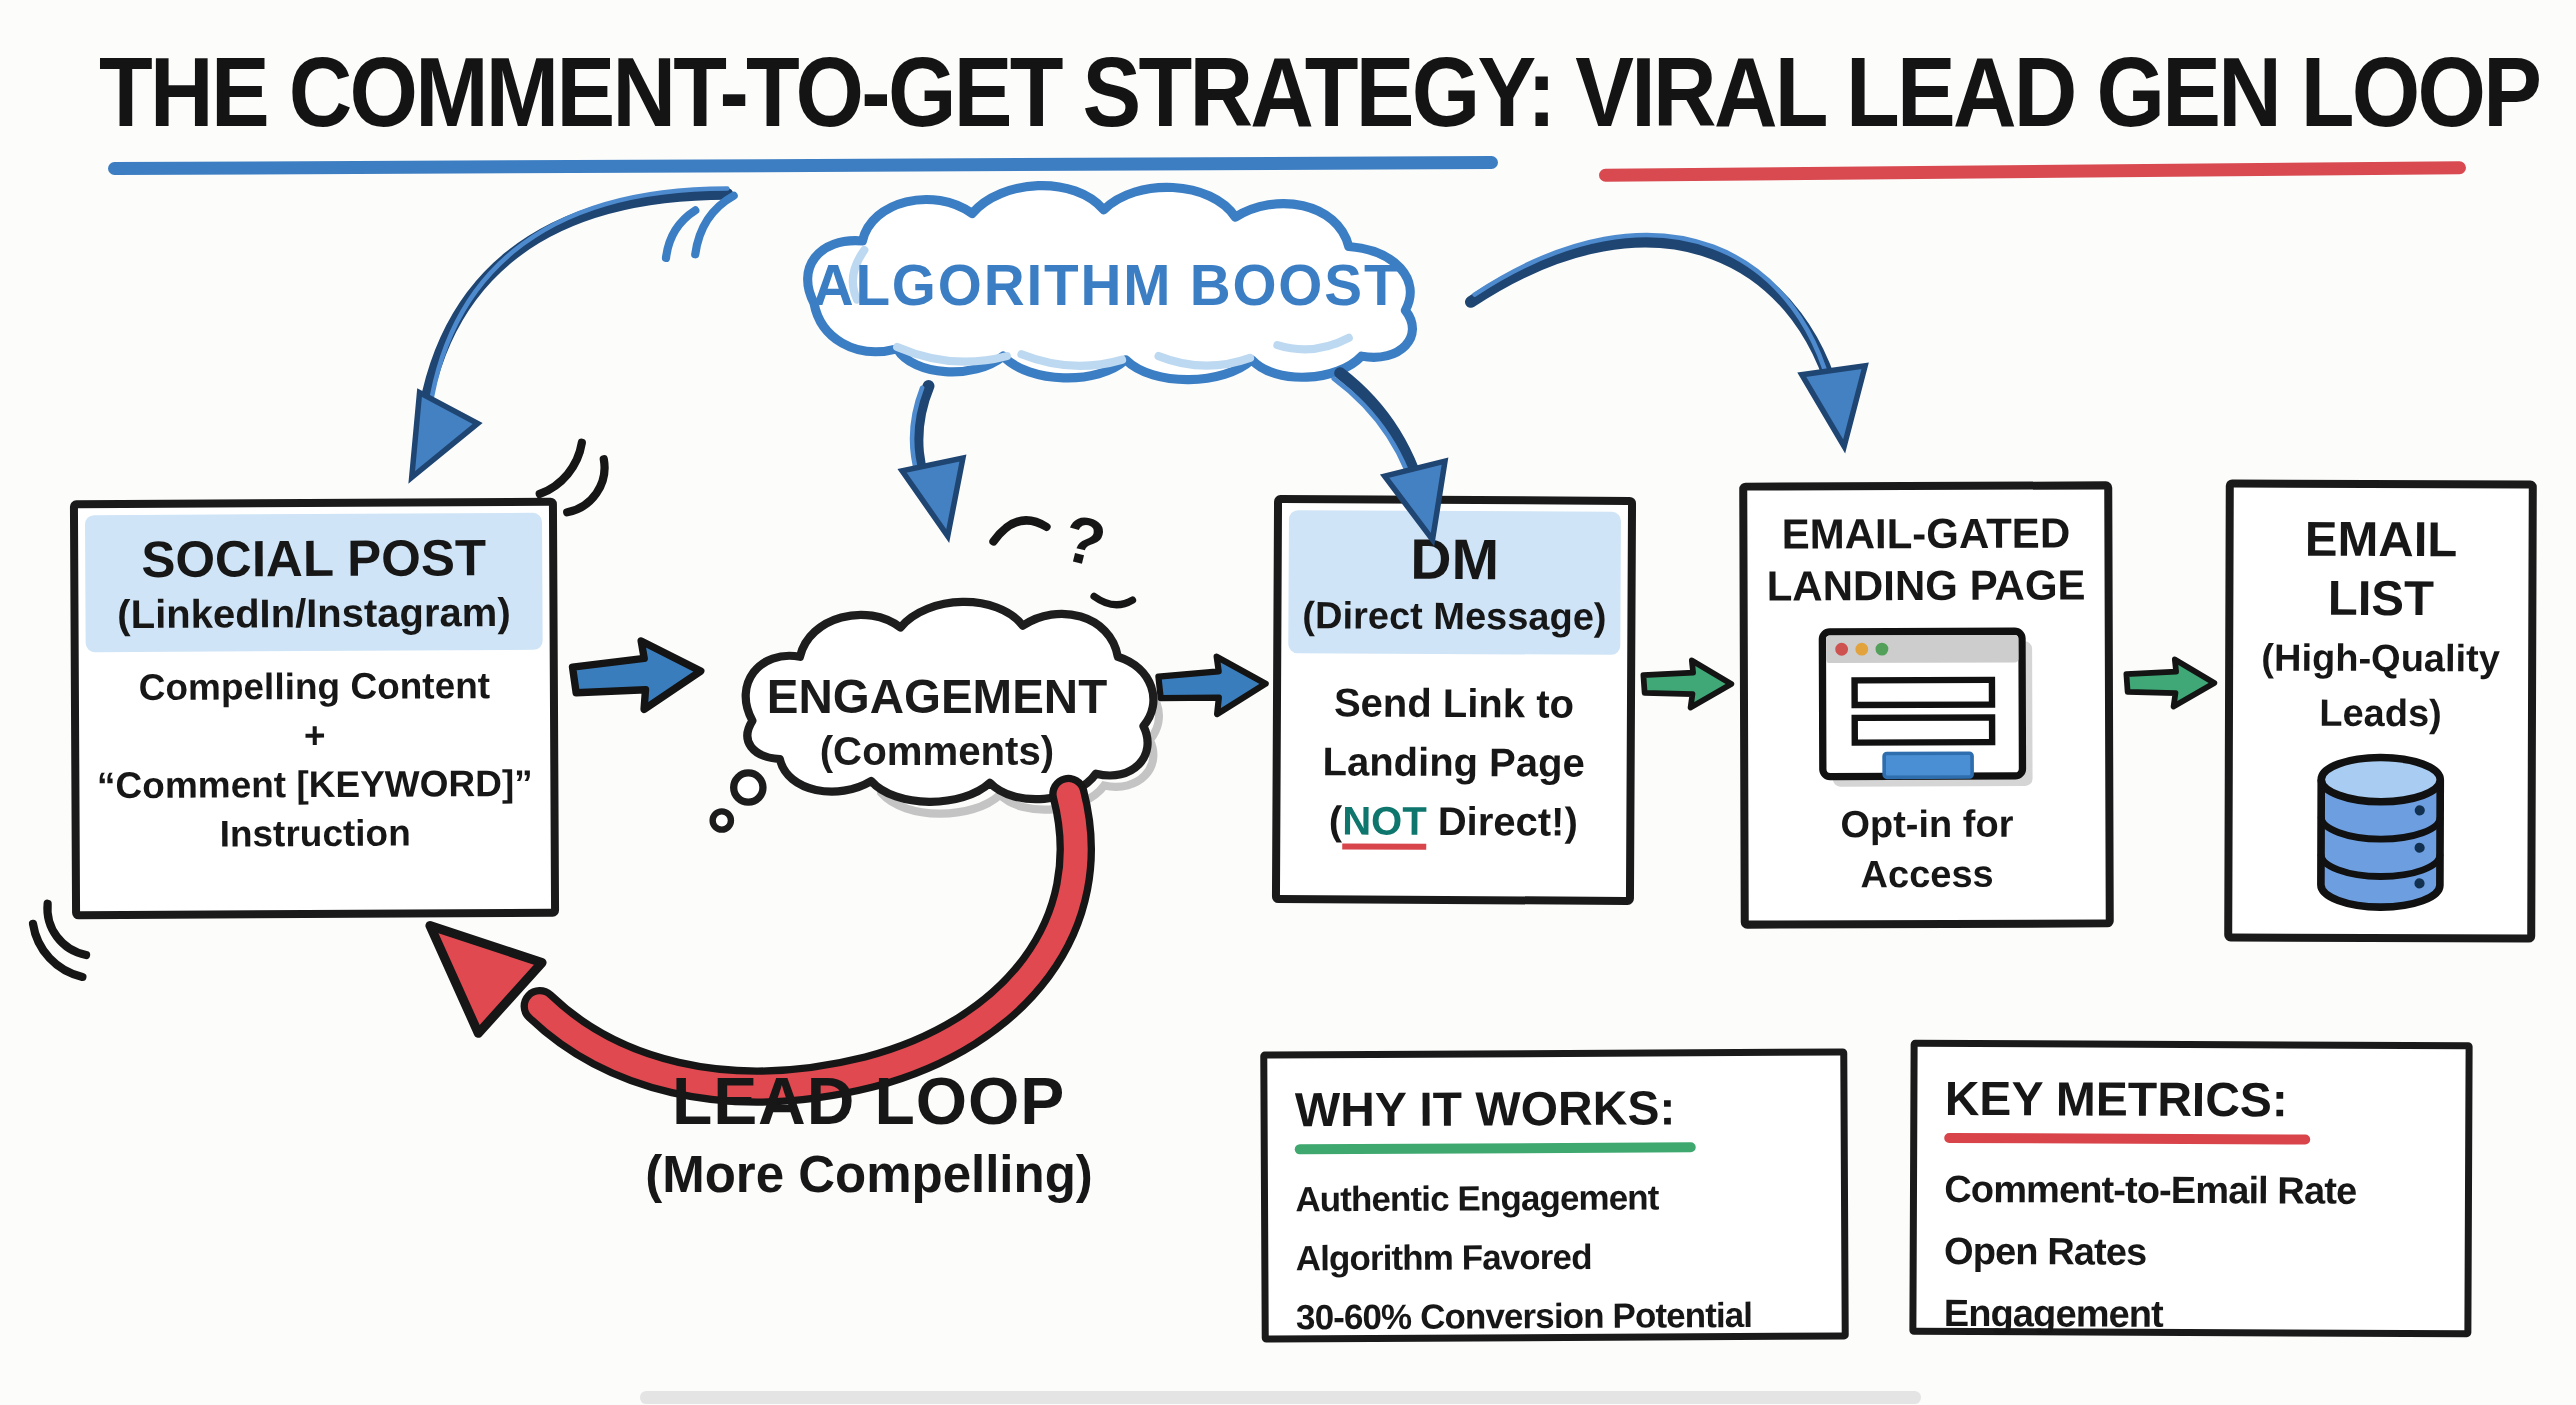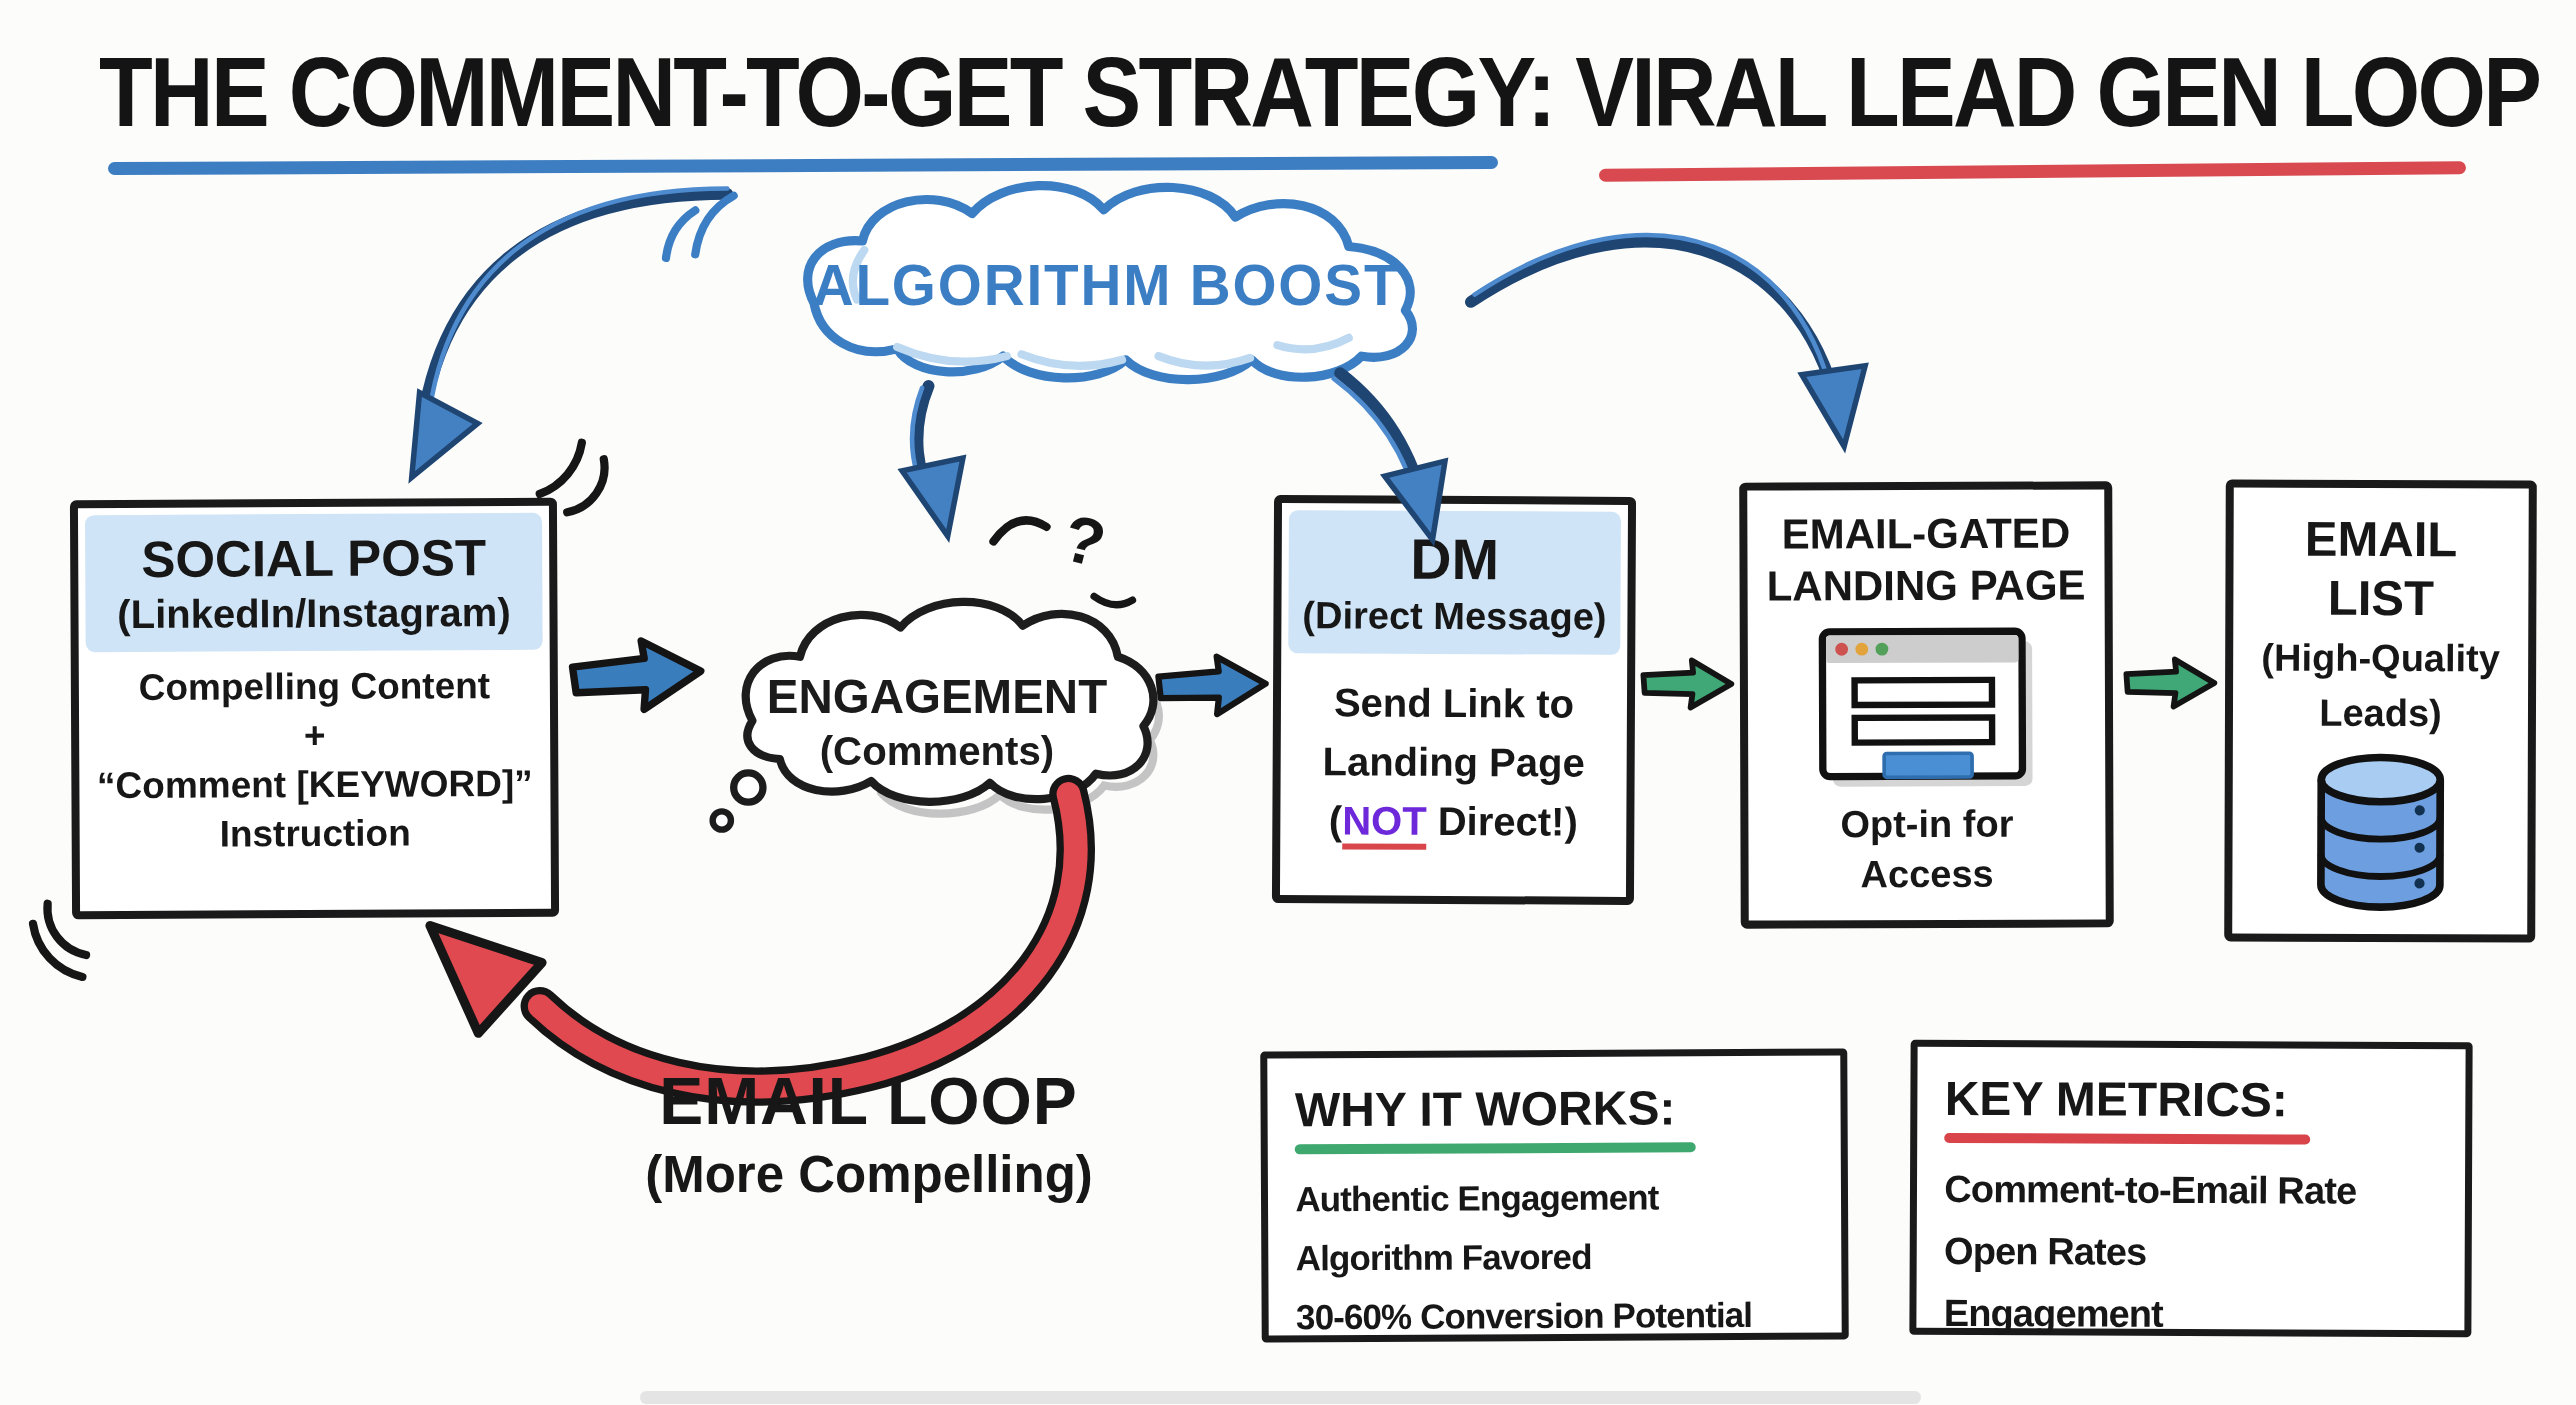--- a/index.html
+++ b/index.html
@@ -30,21 +30,21 @@
     background:#cfe4f6;border-radius:9.1px;margin:7.3px;padding:14.6px 3.7px 12.8px 3.7px;
   }
   #box-social{left:71px;top:499px;width:487px;height:419px;transform:rotate(-0.3deg);}
   #box-social .t1{font-size:51px;line-height:60px;}
   #box-social .t2{font-size:40px;line-height:49px;}
   #box-social .body{margin-top:11px;font-size:37px;line-height:49px;}
   #box-dm{left:1273px;top:496px;width:362px;height:408px;transform:rotate(0.3deg);}
   #box-dm .t1{font-size:57px;line-height:66px;}
   #box-dm .t2{font-size:38px;line-height:49px;}
   #box-dm .body{margin-top:20px;font-size:40px;line-height:59px;}
-  .red-not{color:#6d28d9;border-bottom:6.4px solid #d8454b;padding-bottom:0.9px;}
+  .red-not{color:#0f766e;border-bottom:6.4px solid #d8454b;padding-bottom:0.9px;}
   .pre{white-space:pre;}
   #box-landing{left:1740px;top:482px;width:373px;height:446px;transform:rotate(-0.2deg);padding-top:18.3px;}
   #box-landing .t1{font-size:42px;line-height:52px;}
   #box-landing .body{font-size:38px;line-height:50px;margin-top:9.1px;}
   #box-list{left:2225px;top:480px;width:311px;height:462px;transform:rotate(0.2deg);padding-top:22px;}
   #box-list .t1{font-size:49px;line-height:59px;}
   #box-list .t2{font-size:38px;line-height:47px;margin-top:7.3px;}
   
   .infobox{
     background:#fff;border:7.3px solid #1a1a1a;border-radius:4.6px;
@@ -245,21 +245,21 @@
     <path d="M 36 1010 A 70 70 0 0 0 90 1068"></path>
   </g>
 
   <g>
     <text x="1158" y="610" font-size="72" font-weight="700" fill="#161616" transform="rotate(14 1158 610)">?</text>
     <path d="M 1086 592 q 26 -36 58 -16" fill="none" stroke="#161616" stroke-width="9" stroke-linecap="round"></path>
     <path d="M 1196 652 q 22 16 42 4" fill="none" stroke="#161616" stroke-width="8" stroke-linecap="round"></path>
   </g>
 </svg>
 
-<div id="loop-label" class="abs hand">EMAIL LOOP</div>
+<div id="loop-label" class="abs hand">LEAD LOOP</div>
 <div id="loop-sublabel" class="abs hand">(More Compelling)</div>
 
 <div id="box-why" class="abs infobox">
   <div class="ititle">WHY IT WORKS:</div>
   <div id="why-bar" class="ibar"></div>
   <div class="item">Authentic Engagement</div>
   <div class="item">Algorithm Favored</div>
   <div class="item">30-60% Conversion Potential</div>
 </div>
 

